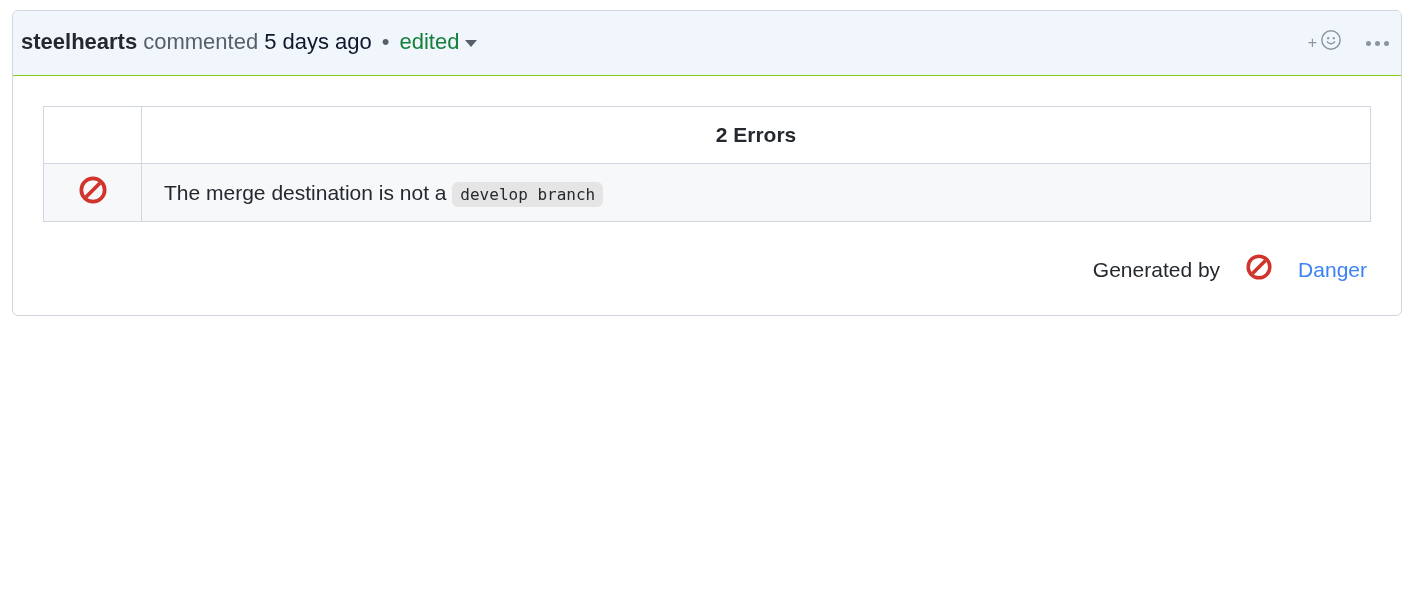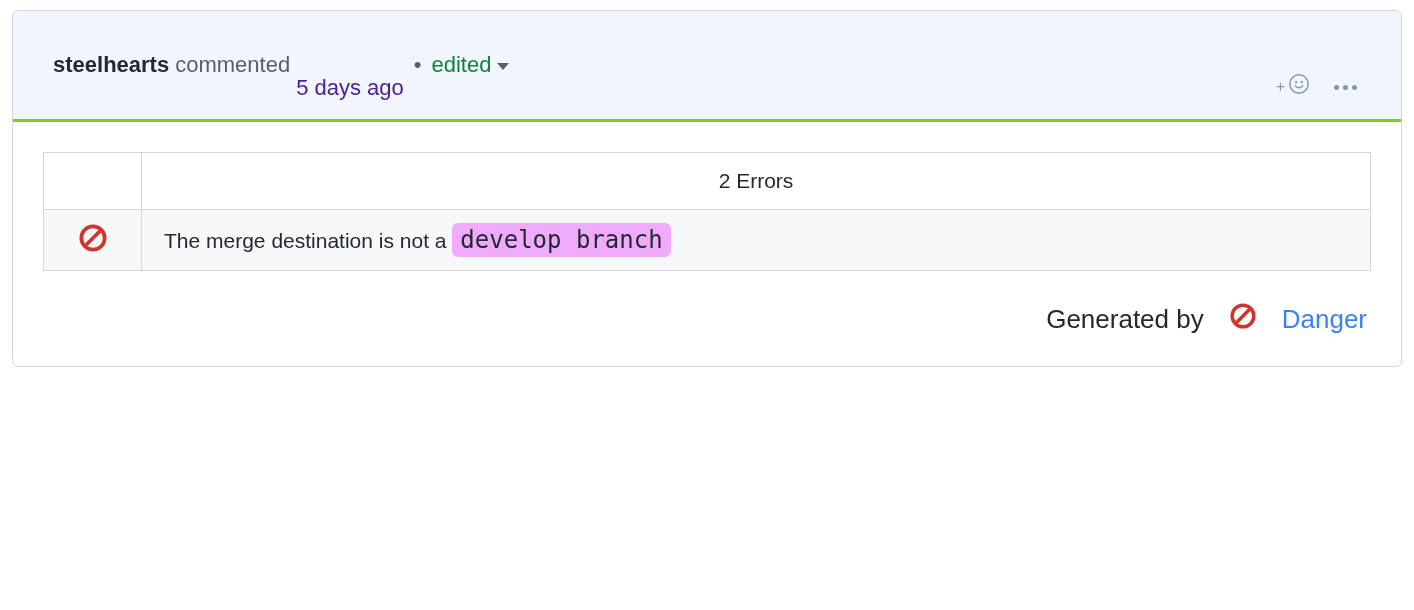--- a/index.html
+++ b/index.html
@@ -11,34 +11,34 @@
   }
   .comment-container {
     margin: 10px 12px;
     border: 1px solid #d0d7de;
     border-radius: 6px;
     overflow: hidden;
     position: relative;
   }
   .comment-header {
     background: #f1f6fc;
-    border-bottom: 3px solid #84cc16;
-    padding: 18px 40px;
+    border-bottom: 1px solid #84cc16;
+    padding: 18px 8px;
     display: flex;
-    align-items: flex-end;
+    align-items: flex-start;
     justify-content: space-between;
     font-size: 22px;
     color: #57606a;
   }
   .header-left { display: flex; align-items: center; gap: 6px; flex-wrap: wrap; }
   .author {
     font-weight: 600;
     color: #24292f;
   }
-  .rel-time { color: #4c1d95; margin-top: 46px; }
+  .rel-time { color: #0f172a; }
   .bullet { color: #57606a; padding: 0 4px; }
   .edited-wrap { display: inline-flex; align-items: center; gap: 6px; color: #15803d; cursor: pointer; }
   .caret-down {
     width: 0; height: 0;
     border-left: 6px solid transparent;
     border-right: 6px solid transparent;
     border-top: 7px solid #57606a;
     display: inline-block;
     margin-top: 2px;
   }
@@ -54,41 +54,41 @@
     border-collapse: collapse;
     margin-bottom: 26px;
     font-size: 21px;
   }
   table.report th, table.report td {
     border: 1px solid #d0d7de;
     padding: 16px 22px;
     text-align: left;
     vertical-align: middle;
   }
-  table.report th { font-weight: 400; text-align: center; }
+  table.report th { font-weight: 700; text-align: center; }
   table.report th.icon-col, table.report td.icon-col {
     width: 98px;
     text-align: center;
     padding: 12px 0;
   }
   table.report tr:nth-child(odd) td { background: #f6f8fa; }
   table.report tr:nth-child(even) td { background: #ffffff; }
   table.report thead th { background: #ffffff; }
   .no-entry-icon svg { width: 28px; height: 28px; }
   .warn-icon svg { width: 30px; height: 30px; }
   code.inline {
     font-family: ui-monospace, SFMono-Regular, Menlo, monospace;
-    background: #f0abfc;
+    background: #e5e5e5;
     padding: 3px 8px;
     border-radius: 6px;
-    font-size: 24px;
+    font-size: 16px;
   }
   .footer-line {
     text-align: right;
-    font-size: 26px;
+    font-size: 21px;
     color: #24292f;
     padding: 6px 4px 10px 0;
     display: flex;
     justify-content: flex-end;
     align-items: center;
     gap: 26px;
   }
   .footer-line .no-entry-icon svg { width: 26px; height: 26px; }
   .danger-link { color: #3b82f6; text-decoration: none; cursor: pointer; }
 </style>

